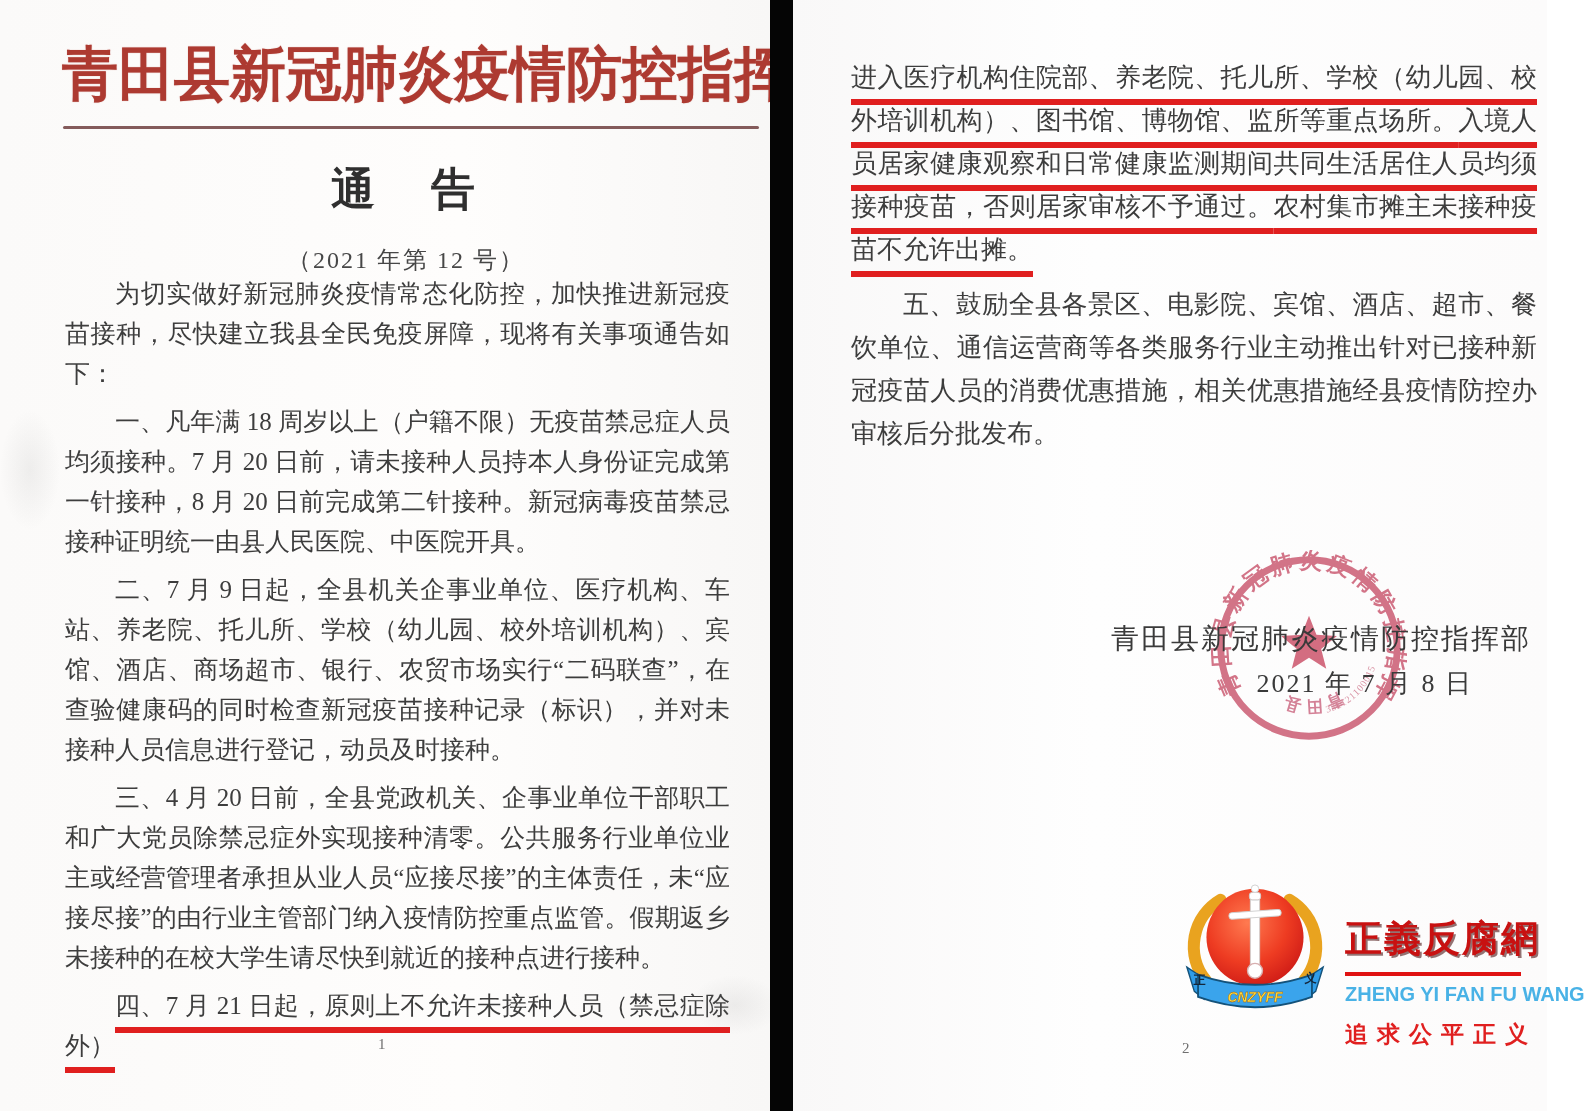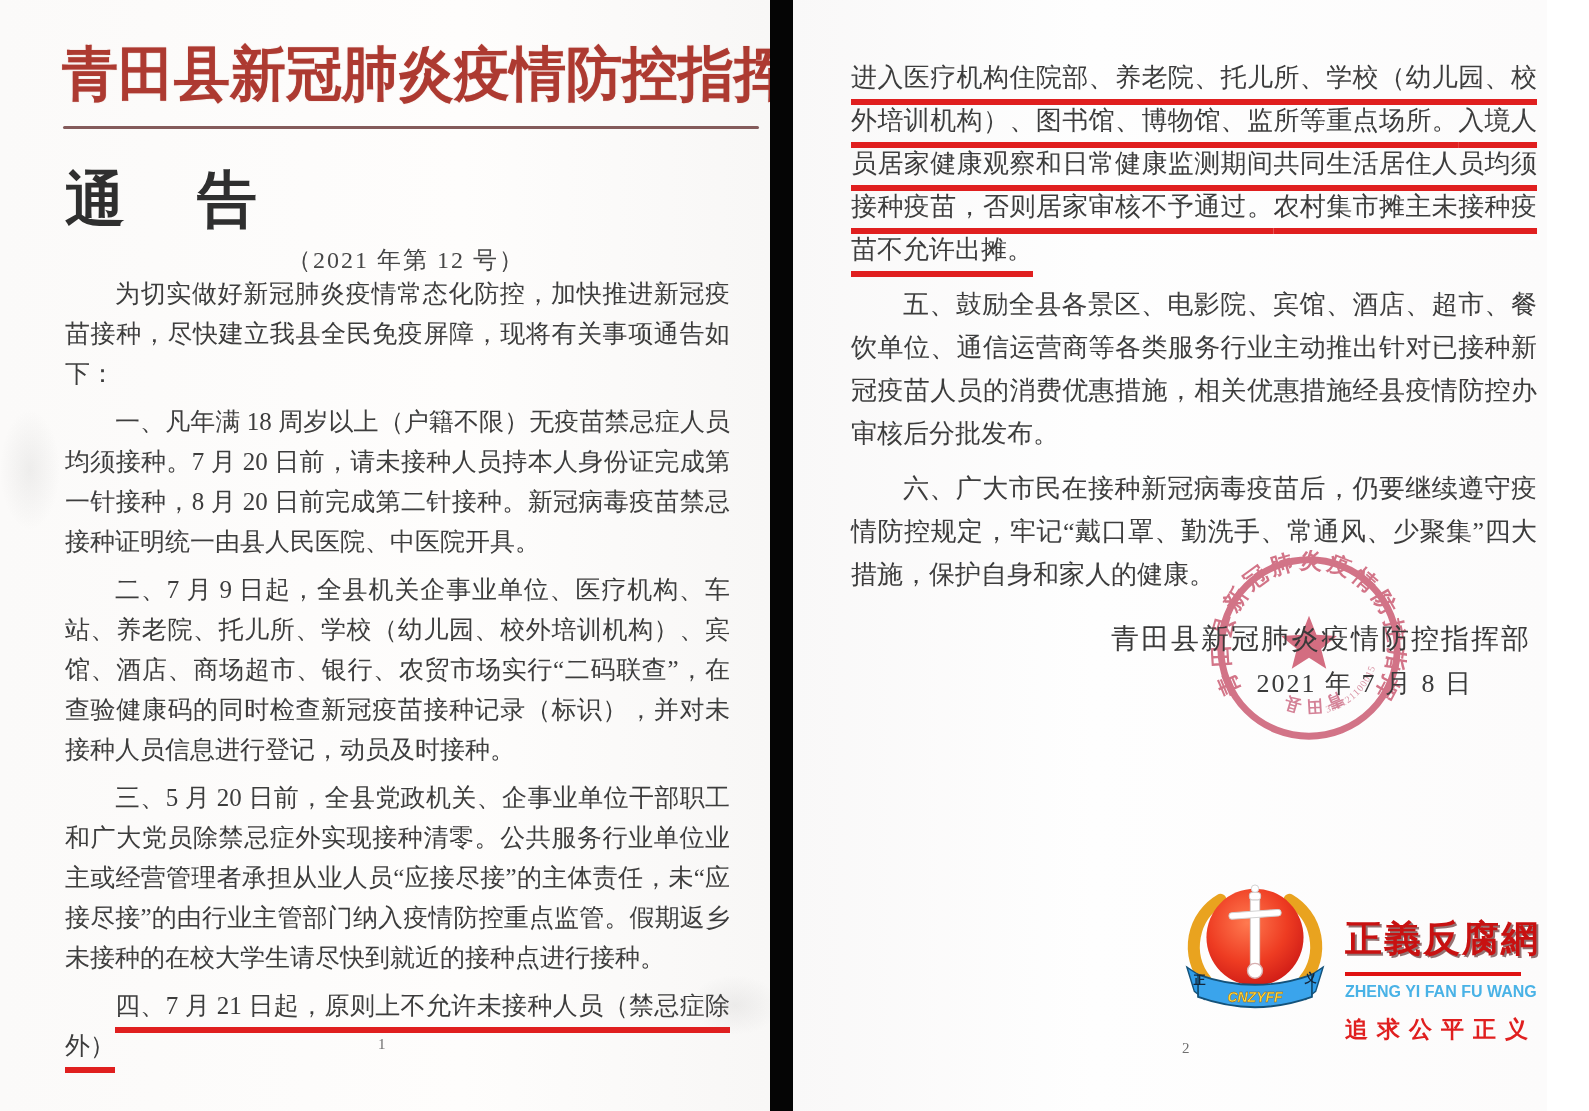--- a/index.html
+++ b/index.html
@@ -17,21 +17,21 @@
   .doc-header{
     position:absolute;top:34px;left:62px;width:652px;
     font-size:56px;line-height:80px;font-weight:900;text-align:center;
     color:#ad3a31;letter-spacing:0px;transform:scaleY(1.05);
     text-shadow:0 0 1px rgba(173,58,49,.55);
     white-space:nowrap;
   }
   .doc-rule{position:absolute;top:126px;left:63px;width:696px;height:3px;background:#845b5b;border-radius:2px;}
   .doc-title{
     position:absolute;top:160px;left:65px;width:682px;
-    font-size:60px;font-weight:900;color:#2f2f2f;letter-spacing:6px;
+    font-size:44px;font-weight:900;color:#2f2f2f;text-align:center;letter-spacing:6px;
   }
   .doc-number{
     position:absolute;top:216px;left:65px;width:682px;
     font-size:24px;color:#474747;text-align:center;letter-spacing:2px;margin-top:28px;
   }
   .body-left{
     position:absolute;top:274px;left:65px;width:682px;
     font-size:25px;line-height:40px;color:#3d3d3d;text-align:justify;
   }
   .body-left p{margin:0 17px 8px 0;text-indent:2em;}
@@ -64,21 +64,21 @@
   
   .wm-emblem{position:absolute;top:878px;left:392px;width:140px;height:152px;}
   .wm-text{position:absolute;top:890px;left:552px;width:200px;margin-top:24px;}
   .wm-title{
     font-size:37px;font-weight:900;color:#c81111;letter-spacing:2px;white-space:nowrap;
     text-shadow:2px 2px 0 rgba(60,0,0,.55);
     font-family:"Liberation Serif","DejaVu Serif",serif;
   }
   .wm-rule{width:176px;height:4px;background:#e01212;margin-top:8px;}
   .wm-pinyin{
-    margin-top:7px;font-size:16px;font-weight:bold;color:#49b2e6;letter-spacing:0px;white-space:nowrap;
+    margin-top:7px;font-size:20px;font-weight:bold;color:#49b2e6;letter-spacing:0px;white-space:nowrap;
     font-family:"Liberation Sans","DejaVu Sans",sans-serif;
   }
   .wm-slogan{margin-top:13px;font-size:23px;font-weight:bold;color:#e01f1f;letter-spacing:9px;white-space:nowrap;}
   
   .smudge{position:absolute;border-radius:50%;background:radial-gradient(closest-side,rgba(120,120,120,.10),rgba(120,120,120,0));}
 </style>
 </head>
 <body>
 
 <div class="canvas">
@@ -86,37 +86,36 @@
   <div class="page page-left">
     <div class="doc-header">青田县新冠肺炎疫情防控指挥部</div>
     <div class="doc-rule"></div>
     <div class="doc-title">通　告</div>
     <div class="doc-number">（2021 年第 12 号）</div>
 
     <div class="body-left">
       <p>为切实做好新冠肺炎疫情常态化防控，加快推进新冠疫苗接种，尽快建立我县全民免疫屏障，现将有关事项通告如下：</p>
       <p>一、凡年满 18 周岁以上（户籍不限）无疫苗禁忌症人员均须接种。7 月 20 日前，请未接种人员持本人身份证完成第一针接种，8 月 20 日前完成第二针接种。新冠病毒疫苗禁忌接种证明统一由县人民医院、中医院开具。</p>
       <p>二、7 月 9 日起，全县机关企事业单位、医疗机构、车站、养老院、托儿所、学校（幼儿园、校外培训机构）、宾馆、酒店、商场超市、银行、农贸市场实行“二码联查”，在查验健康码的同时检查新冠疫苗接种记录（标识），并对未接种人员信息进行登记，动员及时接种。</p>
-      <p>三、5 月 20 日前，全县党政机关、企事业单位干部职工和广大党员除禁忌症外实现接种清零。公共服务行业单位业主或经营管理者承担从业人员“应接尽接”的主体责任，未“应接尽接”的由行业主管部门纳入疫情防控重点监管。假期返乡未接种的在校大学生请尽快到就近的接种点进行接种。</p>
+      <p>三、4 月 20 日前，全县党政机关、企事业单位干部职工和广大党员除禁忌症外实现接种清零。公共服务行业单位业主或经营管理者承担从业人员“应接尽接”的主体责任，未“应接尽接”的由行业主管部门纳入疫情防控重点监管。假期返乡未接种的在校大学生请尽快到就近的接种点进行接种。</p>
       <p><span class="ul-red">四、7 月 21 日起，原则上不允许未接种人员（禁忌症除外）</span></p>
     </div>
 
     <div class="page-num page-num-1">1</div>
     <div class="smudge" style="top:975px;left:690px;width:90px;height:60px;"></div>
     <div class="smudge" style="top:410px;left:0px;width:60px;height:120px;"></div>
   </div>
 
   <div class="gutter"></div>
 
   <div class="page page-right">
 
     <div class="body-right">
       <p class="no-indent"><span class="ul-red">进入医疗机构住院部、养老院、托儿所、学校（幼儿园、校外培训机构）、图书馆、博物馆、监所等重点场所。</span><span class="ul-red">入境人员居家健康观察和日常健康监测期间共同生活居住人员均须接种疫苗，否则居家审核不予通过。</span><span class="ul-red">农村集市摊主未接种疫苗不允许出摊。</span></p>
       <p>五、鼓励全县各景区、电影院、宾馆、酒店、超市、餐饮单位、通信运营商等各类服务行业主动推出针对已接种新冠疫苗人员的消费优惠措施，相关优惠措施经县疫情防控办审核后分批发布。</p>
-      <p>六、广大市民在接种新冠病毒疫苗后，仍要继续遵守疫情防控规定，牢记“戴口罩、勤洗手、常通风、少聚集”四大措施，保护自身和家人的健康。</p>
     </div>
 
     <svg class="seal" viewBox="0 0 200 200">
       <defs>
         <path id="sealArc" d="M 35,150 A 82,82 0 1 1 165,150" fill="none"></path>
         <path id="sealNumArc" d="M 118,166 A 70,70 0 0 0 168,118" fill="none"></path>
         <path id="sealBottomArc" d="M 140,138 A 58,58 0 0 1 60,138" fill="none"></path>
       </defs>
       <circle cx="100" cy="100" r="90" fill="none" stroke="#c9566e" stroke-width="7"></circle>
       <polygon points="100,67 107.6,86.5 128.5,87.7 112.4,101 117.6,121.3 100,110 82.4,121.3 87.6,101 71.5,87.7 92.4,86.5" fill="#cb4e66"></polygon>

